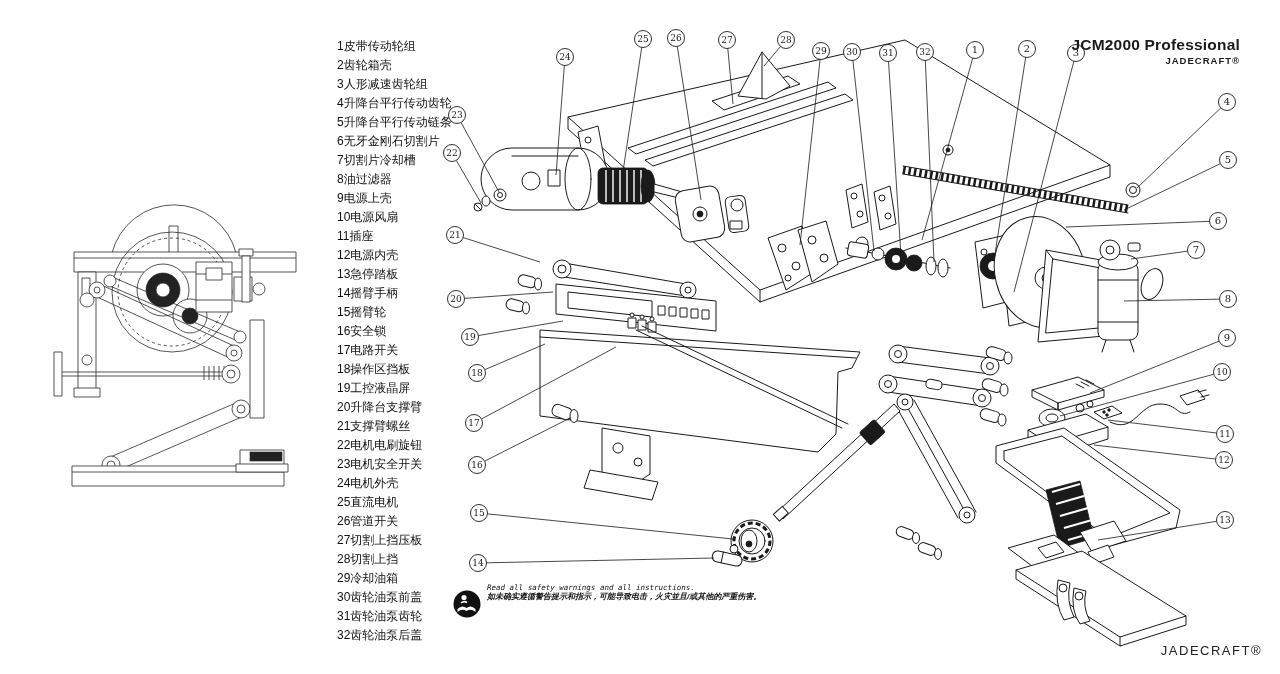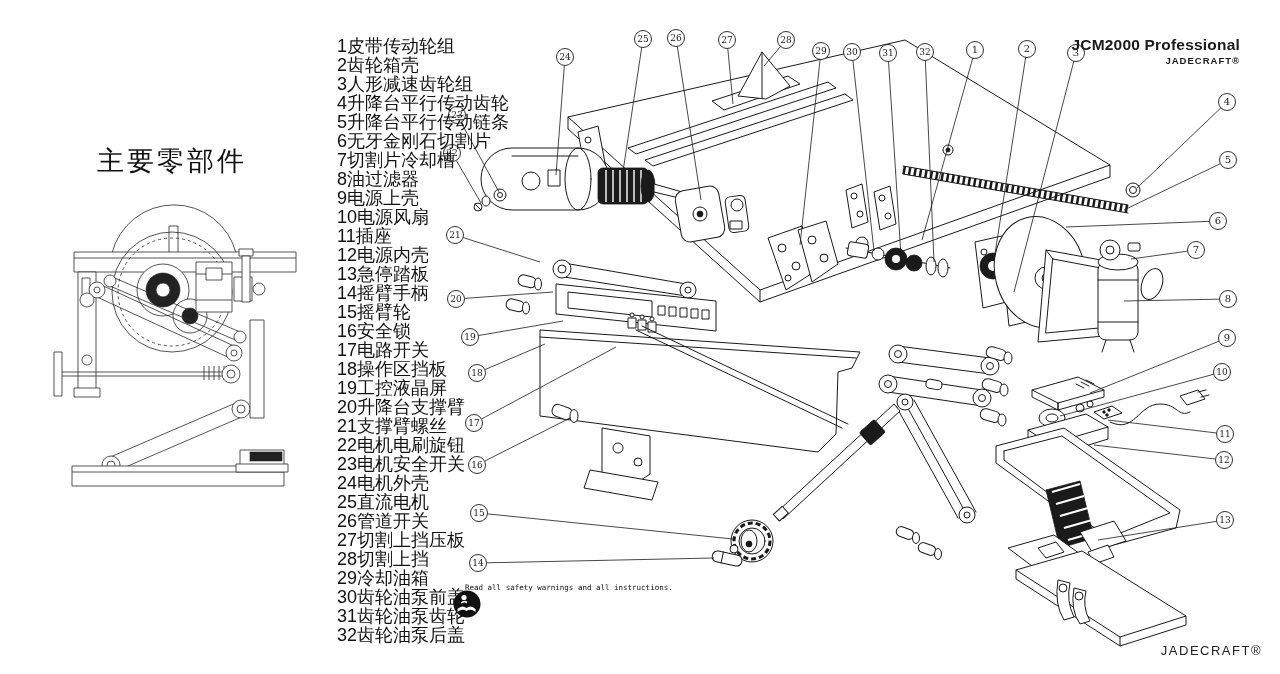--- a/index.html
+++ b/index.html
@@ -13,27 +13,27 @@
   .fw2{fill:#ffffff;stroke:#2a2a2a;stroke-width:.8;stroke-linejoin:round}
   .fd2{fill:#222;stroke:#222;stroke-width:.6}
   #diagram-svg{position:absolute;left:0;top:0;}
   .callout-line{stroke:#1a1a1a;stroke-width:.8;fill:none}
   .callout-circle{fill:#fff;stroke:#1a1a1a;stroke-width:.9}
   .callout-num{fill:#1a1a1a;font-family:"DejaVu Serif","Liberation Serif",serif;}
   
   #main-title{position:absolute;left:94px;top:144px;width:156px;text-align:center;
       font-family:"DejaVu Serif","Liberation Serif",serif;font-size:27px;line-height:33px;
       letter-spacing:3px;color:#111;}
-  #parts-list{position:absolute;left:337px;top:37px;font-size:18px;line-height:19px;
+  #parts-list{position:absolute;left:337px;top:37px;font-size:12px;line-height:19px;
       color:#111;white-space:nowrap;}
   #brand-top{position:absolute;right:40px;top:36px;text-align:right;margin-left:8px;}
   #brand-top .product{font-size:15.5px;font-weight:700;letter-spacing:.2px;}
   #brand-top .maker{font-size:9.5px;font-weight:600;letter-spacing:1px;margin-top:1px;}
   #warning-block{position:absolute;left:452px;top:589px;}
-  #warning-text{position:absolute;left:13px;top:-5px;width:560px;}
+  #warning-text{position:absolute;left:35px;top:-5px;width:560px;font-style:italic;}
   .warn-en{font-family:"DejaVu Sans Mono","Liberation Mono",monospace;font-size:7.5px;line-height:8.5px;color:#111;white-space:nowrap;}
   .warn-zh{font-size:8px;line-height:8.5px;color:#111;white-space:nowrap;font-weight:600;}
   #brand-bottom{position:absolute;right:18px;top:643px;font-size:13px;letter-spacing:1.5px;color:#222;}
 </style>
 </head>
 <body>
 
 <div id="canvas">
 
   <svg id="diagram-svg" width="1280" height="674" viewBox="0 0 1280 674">
@@ -489,21 +489,20 @@
           <circle cx="888" cy="53" r="8.5" class="callout-circle"></circle>
           <text x="888" y="53" dy="3.4" text-anchor="middle" class="callout-num" font-size="9">31</text>
           <line x1="925.3639516263336" y1="60.49220461445019" x2="934" y2="262" class="callout-line"></line>
           <circle cx="925" cy="52" r="8.5" class="callout-circle"></circle>
           <text x="925" y="52" dy="3.4" text-anchor="middle" class="callout-num" font-size="9">32</text>
         </g>
     </g>
   </svg>
 
   <div id="main-title">
-    <div>主要零部件</div>
   </div>
 
   <div id="parts-list">
       <div>1皮带传动轮组</div>
       <div>2齿轮箱壳</div>
       <div>3人形减速齿轮组</div>
       <div>4升降台平行传动齿轮</div>
       <div>5升降台平行传动链条</div>
       <div>6无牙金刚石切割片</div>
       <div>7切割片冷却槽</div>
@@ -541,17 +540,18 @@
 
   <div id="warning-block">
     <svg width="30" height="30" viewBox="0 0 30 30">
       <circle cx="15" cy="15" r="13.5" fill="#111"></circle>
       <circle cx="12" cy="8.5" r="2.6" fill="#fff"></circle>
       <path d="M5.5,20 q4.5,-4.5 9,-1 q4.5,-3.5 9,1 l0,3 q-4.5,-4 -9,-1 q-4.5,-3 -9,1 z" fill="#fff"></path>
       <path d="M9,14 q3,-2.5 6,-0.5" stroke="#fff" stroke-width="1.6" fill="none"></path>
     </svg>
     <div id="warning-text">
       <div class="warn-en">Read all safety warnings and all instructions.</div>
+      <div class="warn-zh">如未确实遵循警告提示和指示，可能导致电击，火灾並且/或其他的严重伤害。</div>
     </div>
   </div>
 
   <div id="brand-bottom">JADECRAFT®</div>
 </div>
 
 </body></html>

